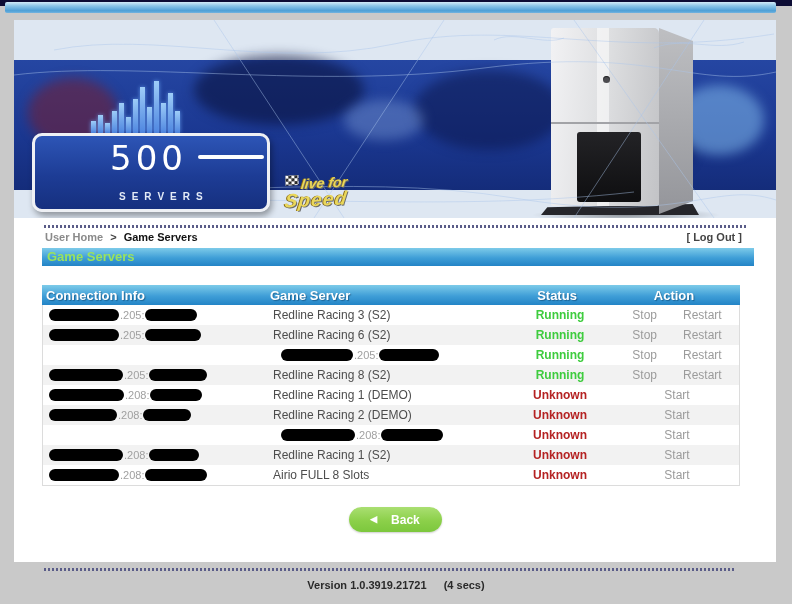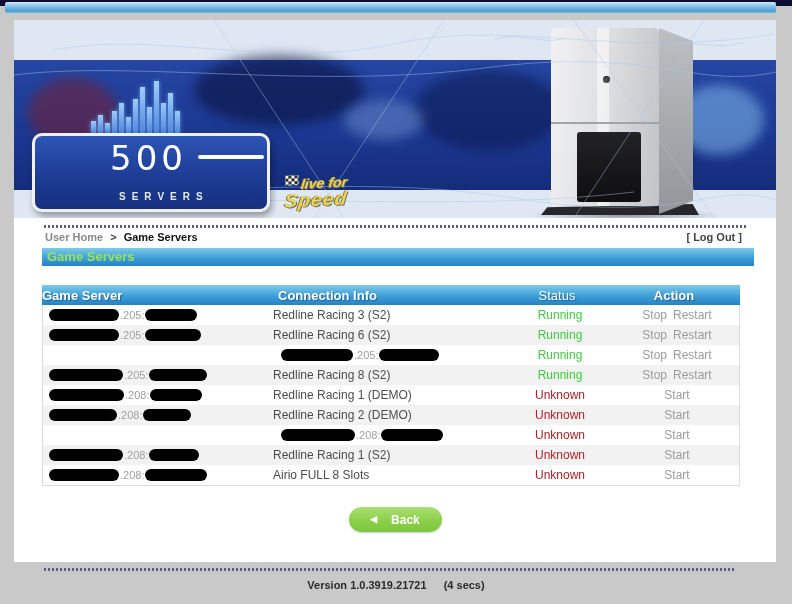--- a/index.html
+++ b/index.html
@@ -111,27 +111,27 @@
     background:linear-gradient(180deg,#7dcbe9 0%,#3f9ed7 55%,#2384c6 100%);
     color:#fff;font-weight:bold;font-size:13px;
     text-shadow:1px 1px 1px rgba(10,60,100,.55);
   }
   .tbody{border:1px solid #dcdcdc;border-top:none;box-sizing:border-box;}
   .trow{display:flex;align-items:center;height:20px;background:#fff;justify-content:flex-end;}
   .trow.alt{background:#f2f2f2;}
   .cell{box-sizing:border-box;}
   .c-conn{width:228px;padding-left:4px;color:#a0a0a0;font-size:11px;display:flex;align-items:center;}
   .c-server{width:232px;color:#4d4d4d;}
-  .c-status{width:110px;text-align:center;font-weight:normal;}
+  .c-status{width:110px;text-align:center;font-weight:bold;}
   .c-action{width:124px;text-align:center;color:#9b9b9b;}
   .thead .c-conn{color:#fff;font-size:13px;}
   .thead .c-server,.thead .c-status,.thead .c-action{color:#fff;}
   .redact{display:inline-block;height:12px;background:#000;border-radius:7px;}
   .conn-visible{margin:0 1px;}
-  .action-link{cursor:pointer;margin:0 3px;}
+  .action-link{cursor:pointer;margin:0 13px;}
   .page-row{
     height:19px;line-height:19px;background:#ececec;border:1px solid #d9d9d9;border-top:none;
     box-sizing:border-box;padding-left:4px;font-weight:bold;color:#1a1a1a;font-size:12px;
   }
   
   .back-wrap{text-align:center;margin-top:21px;}
   .back-btn{
     display:inline-flex;align-items:center;justify-content:center;gap:14px;
     width:93px;height:25px;border:none;border-radius:13px;cursor:pointer;
     background:linear-gradient(180deg,#aadf72 0%,#8cd04a 55%,#7cc73d 100%);
@@ -218,22 +218,22 @@
     </div>
     <span class="logout">[ Log Out ]</span>
   </div>
 
   <div class="section-bar">
     <span>Game Servers</span>
   </div>
 
   <div class="gtable">
     <div class="thead">
+      <div class="cell c-conn">Connection Info</div>
       <div class="cell c-server">Game Server</div>
-      <div class="cell c-conn">Connection Info</div>
       <div class="cell c-status">Status</div>
       <div class="cell c-action">Action</div>
     </div>
     <div class="tbody" id="table-body">
   <div class="trow">
     <div class="cell c-conn">
       <span class="redact redact1" style="width: 70px;"></span>
       <span class="conn-visible">.205:</span>
       <span class="redact redact2" style="width: 52px;"></span>
     </div>

